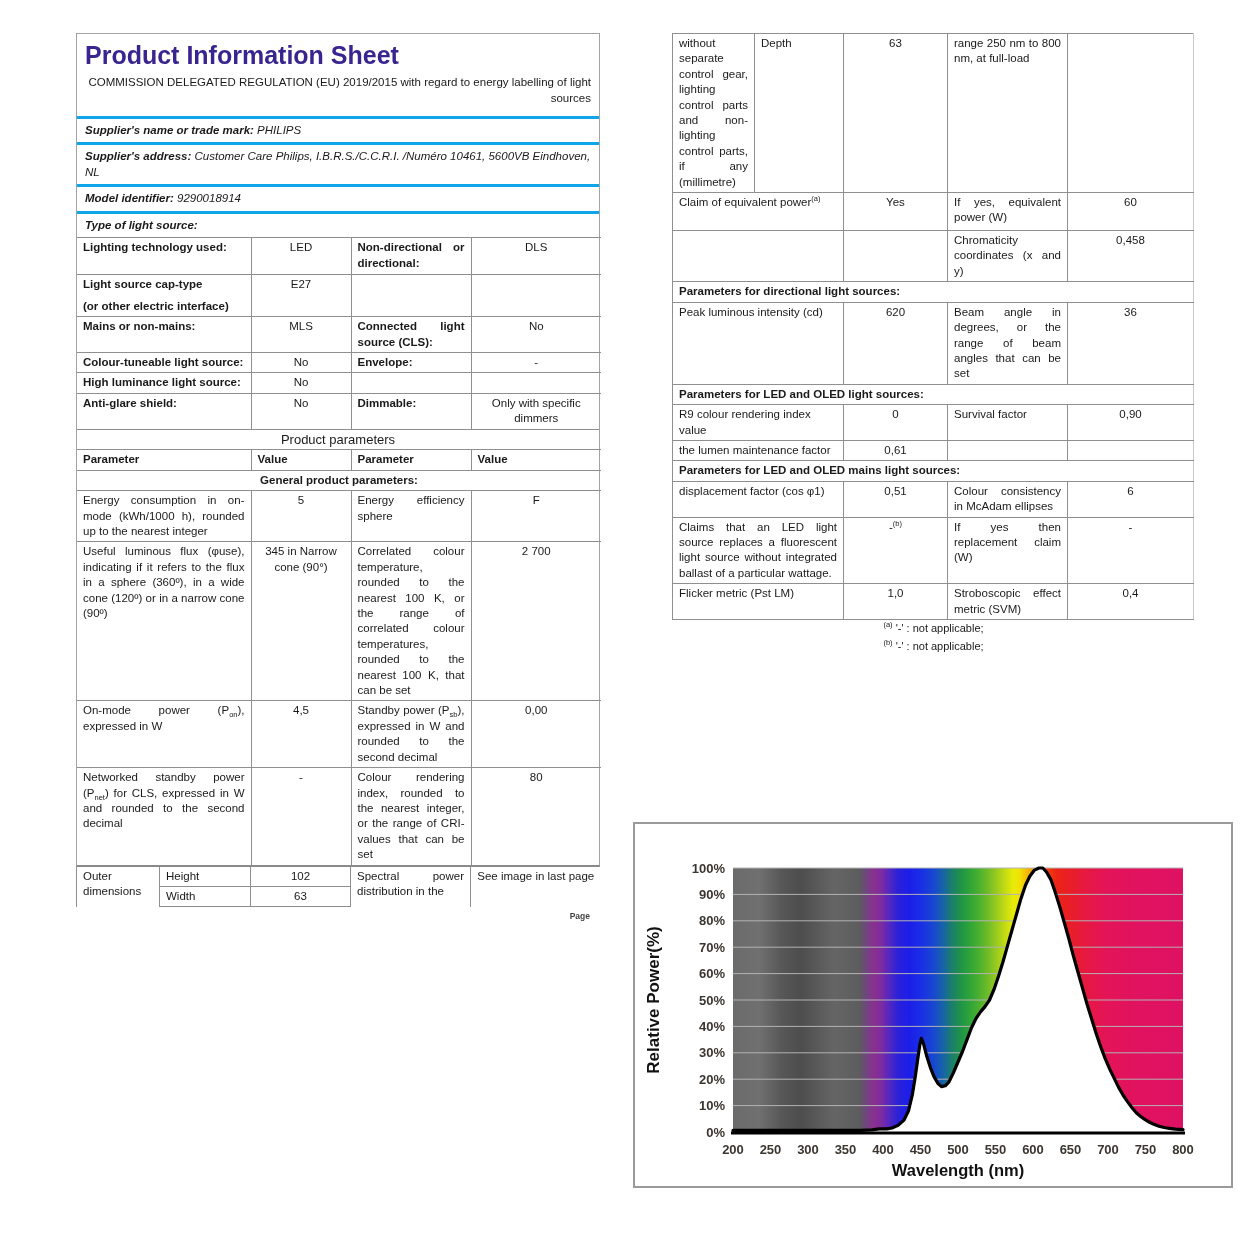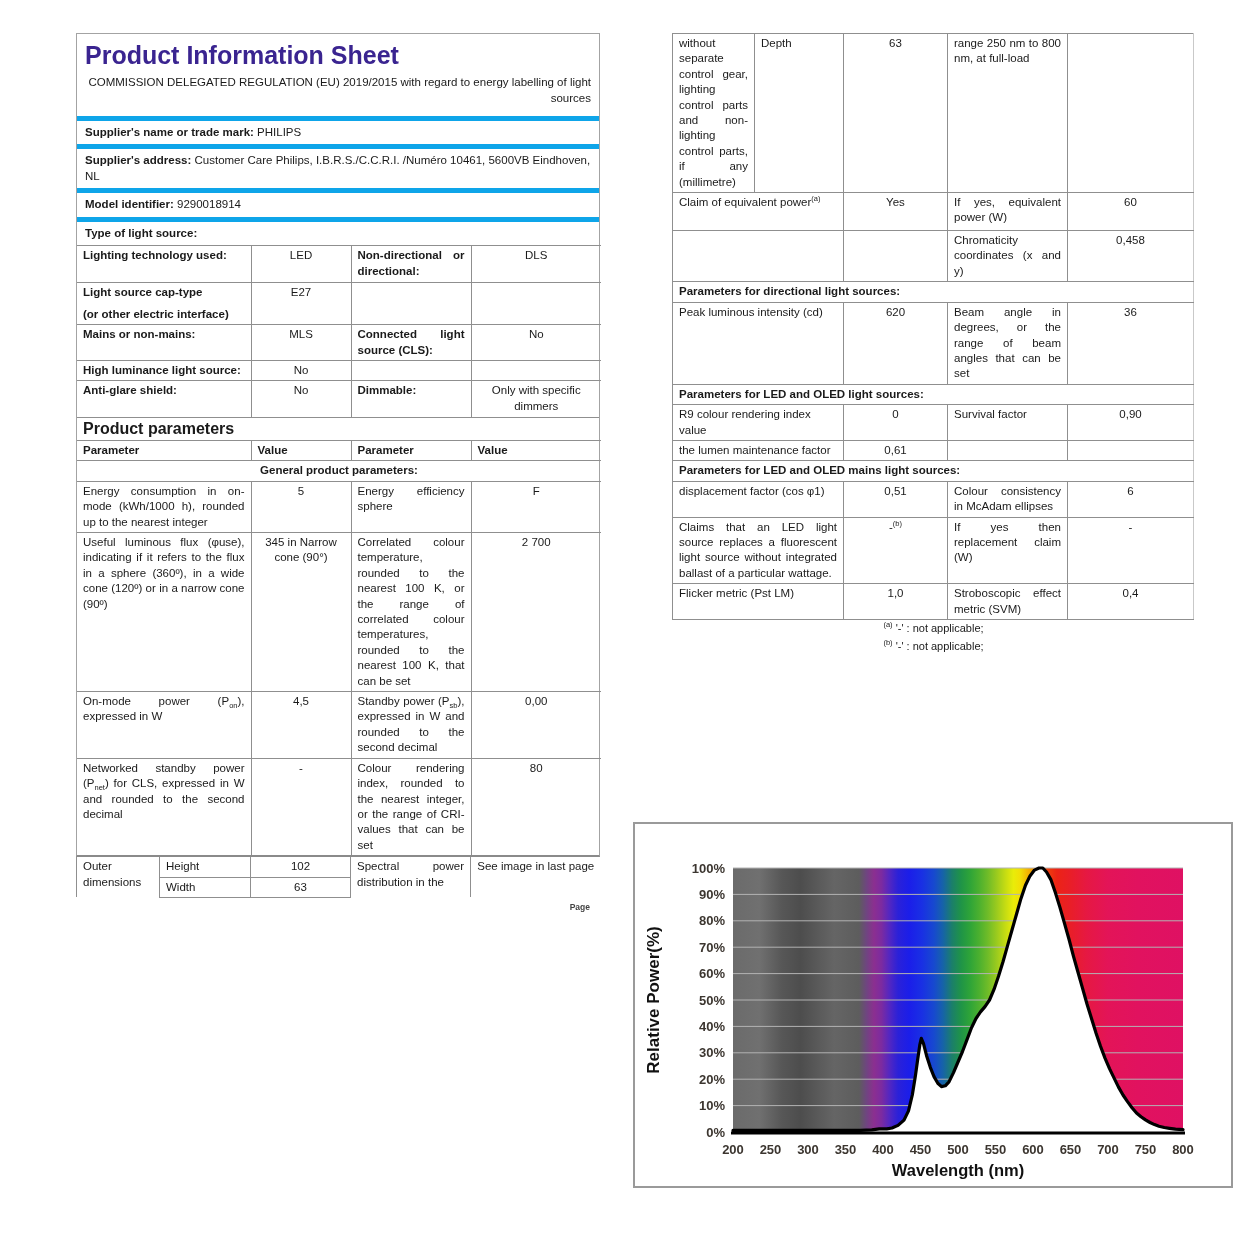--- a/index.html
+++ b/index.html
@@ -14,23 +14,23 @@
   .jc{text-align:justify;margin-left:20px;}
   .ctr{text-align:center;}
   sub{font-size:7.5px;line-height:0;}
   sup{font-size:7.5px;line-height:0;vertical-align:super;}
   
   .left-col{position:absolute;left:76px;top:33px;width:524px;}
   .page-box{border:1px solid #a3a3a3;border-bottom:2px solid #8a8a8a;background:#fff;}
   .pb-head{padding:6px 8px 4px 8px;}
   .pb-head h1{margin:2px 0 4px 0;font-size:25px;line-height:1.1;color:#3a2490;font-weight:bold;}
   .reg{font-size:11.5px;line-height:1.4;margin:0 0 6px 0;text-align:right;}
-  .kv{border-top:5px solid #0ea5e9;padding:4px 8px;font-size:11.5px;line-height:1.35;}
+  .kv{border-top:3px solid #0ea5e9;padding:4px 8px;font-size:11.5px;line-height:1.35;font-style:italic;}
   .kv .lab{font-weight:bold;}
-  .band{border-top:1px solid #8f8f8f;padding:2px 6px;font-size:16px;font-weight:bold;}
+  .band{border-top:1px solid #8f8f8f;padding:2px 6px;font-size:13px;font-weight:normal;text-align:center;}
   .t4{border-top:1px solid #8f8f8f;}
   .t4 td:first-child{border-left:none;}
   .t4 td:last-child{border-right:none;}
   .t4 tr:first-child td{border-top:none;}
   .t4 tr:last-child td{border-bottom:none;}
   .typelab{font-weight:bold;}
   .hdr-cell{font-weight:bold;}
   .spill td{border-top:none;}
   .page-foot{font-size:8.5px;font-weight:bold;color:#444;text-align:right;padding:4px 10px 0 0;}
   
@@ -94,20 +94,26 @@
         </td>
         <td class="ctr">E27</td>
         <td></td>
         <td></td>
       </tr>
       <tr style="height:33px">
         <td class="typelab">Mains or non-mains:</td>
         <td class="ctr">MLS</td>
         <td class="typelab jc">Connected light source (CLS):</td>
         <td class="ctr">No</td>
+      </tr>
+      <tr style="height:18px">
+        <td class="typelab">Colour-tuneable light source:</td>
+        <td class="ctr">No</td>
+        <td class="typelab">Envelope:</td>
+        <td class="ctr">-</td>
       </tr>
       <tr style="height:18px">
         <td class="typelab">High luminance light source:</td>
         <td class="ctr">No</td>
         <td></td>
         <td></td>
       </tr>
       <tr style="height:36px">
         <td class="typelab">Anti-glare shield:</td>
         <td class="ctr">No</td>

